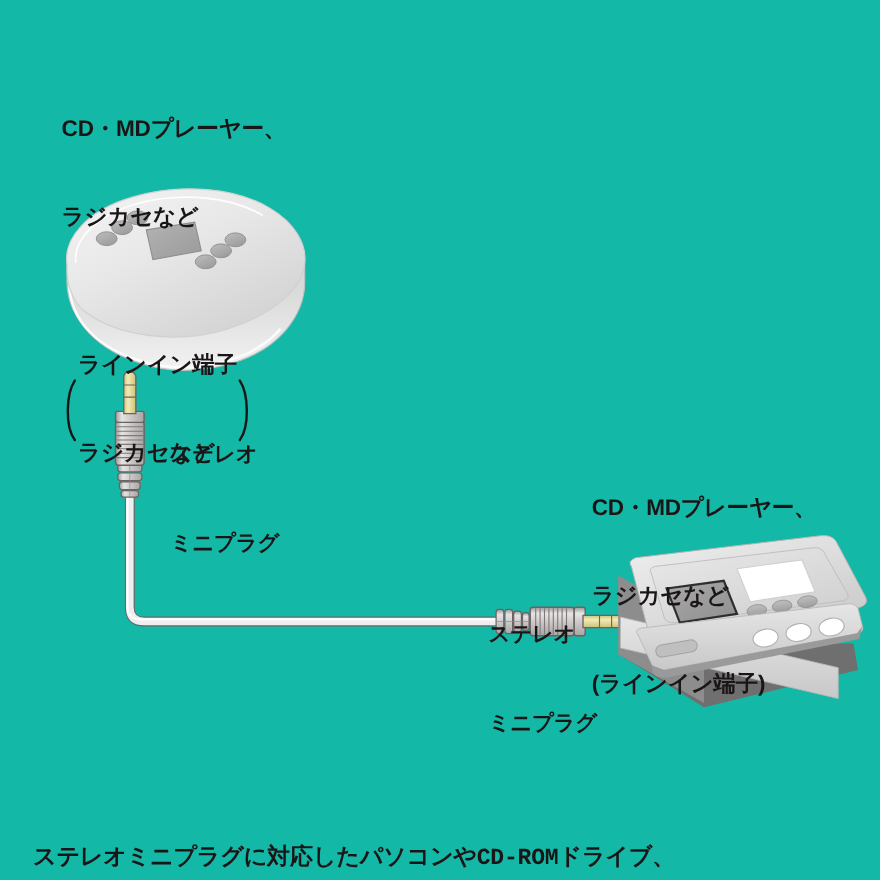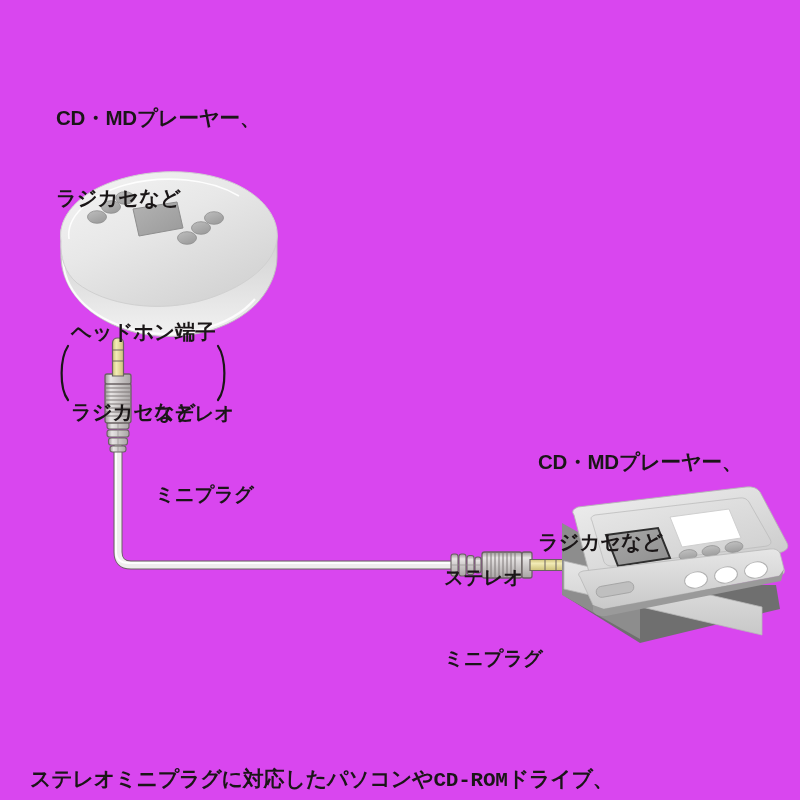--- a/index.html
+++ b/index.html
@@ -7,21 +7,21 @@
     padding: 0;
     background: #ffffff;
   }
   body {
     font-family: "Liberation Sans", "DejaVu Sans", sans-serif;
   }
   #stage {
     position: relative;
     width: 800px;
     height: 800px;
-    background: #d946ef;
+    background: #14b8a6;
     overflow: hidden;
   }
   .label {
     position: absolute;
     color: #1a1617;
     font-weight: 700;
     line-height: 1.30;
     white-space: pre;
     letter-spacing: -0.01em;
   }
@@ -323,39 +323,40 @@
   <div class="label" id="label-source">
     <span class="lbl-line">CD・MDプレーヤー、</span>
     <span class="lbl-line">ラジカセなど</span>
     <span class="bracketed">
       <span class="paren">
         <svg width="14" height="58" viewBox="0 0 14 58">
           <path d="M12,2 C4,14 3,44 12,56" fill="none" stroke="#1a1617" stroke-width="2.2" stroke-linecap="round"></path>
         </svg>
       </span>
       <span class="inner">
-        <span style="display:block">ヘッドホン端子</span>
+        <span style="display:block">ラインイン端子</span>
         <span style="display:block">ラジカセなど</span>
       </span>
       <span class="paren">
         <svg width="14" height="58" viewBox="0 0 14 58">
           <path d="M2,2 C10,14 11,44 2,56" fill="none" stroke="#1a1617" stroke-width="2.2" stroke-linecap="round"></path>
         </svg>
       </span>
     </span>
   </div>
 
   <div class="label" id="label-plug-1">
     <span>ステレオ</span>
     <span>ミニプラグ</span>
   </div>
 
   <div class="label" id="label-dest">
     <span>CD・MDプレーヤー、</span>
     <span>ラジカセなど</span>
+    <span>(ラインイン端子)</span>
   </div>
 
   <div class="label" id="label-plug-2">
     <span>ステレオ</span>
     <span>ミニプラグ</span>
   </div>
 
   <div class="label" id="caption">
     <span>ステレオミニプラグに対応したパソコンやCD-ROMドライブ、</span>
     

